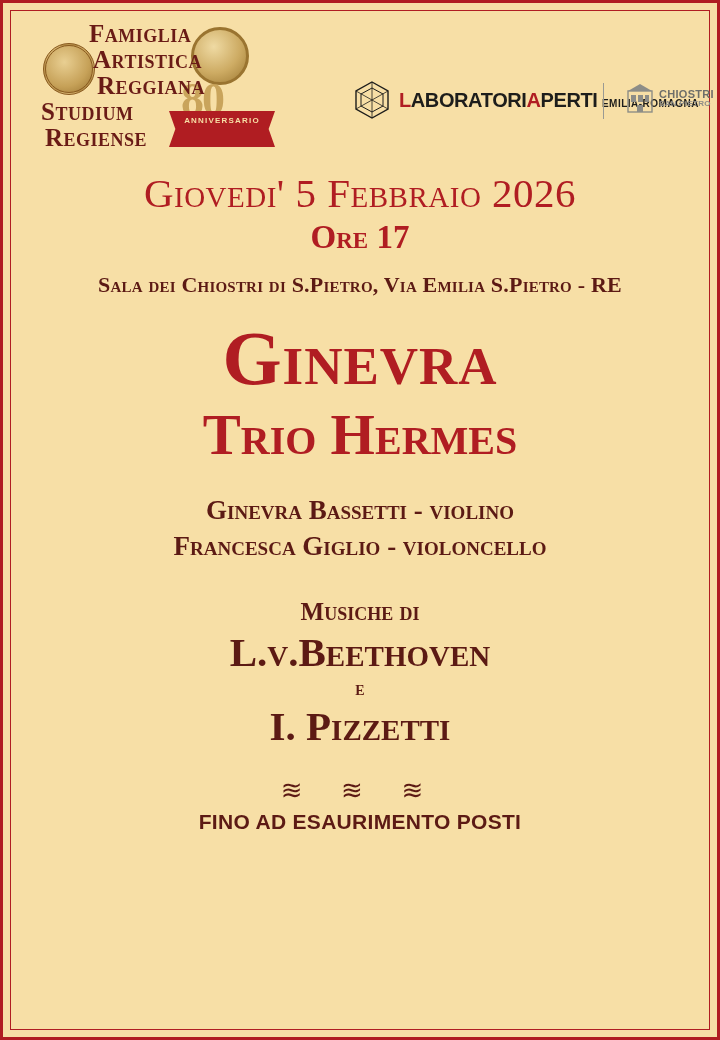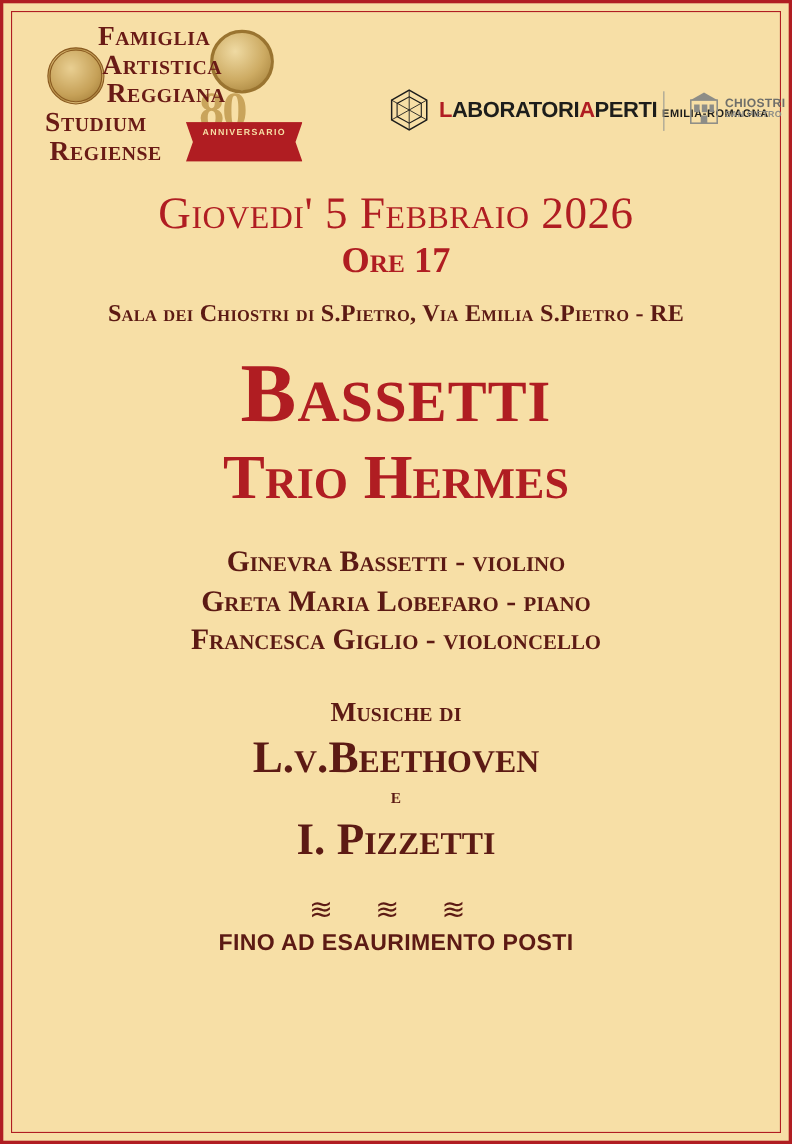--- a/index.html
+++ b/index.html
@@ -331,26 +331,25 @@
         <div class="ch-l2">SAN PIETRO</div>
       </span>
     </div>
   </div>
 
   <div class="content">
     <div class="date smallcaps">Giovedi' 5 Febbraio 2026</div>
     <div class="time smallcaps">Ore 17</div>
     <div class="venue smallcaps">Sala dei Chiostri di S.Pietro, Via Emilia S.Pietro - RE</div>
 
-    <div class="title smallcaps">Bassetti</div>
+    <div class="title smallcaps">Ginevra</div>
     <div class="ensemble smallcaps">Trio Hermes</div>
 
     <div class="performers">
       <div class="performer smallcaps">Ginevra Bassetti - violino</div>
-      <div class="performer smallcaps">Greta Maria Lobefaro - piano</div>
       <div class="performer smallcaps">Francesca Giglio - violoncello</div>
     </div>
 
     <div class="music-label smallcaps">Musiche di</div>
     <div class="composer smallcaps">L.v.Beethoven</div>
     <div class="conj smallcaps">e</div>
     <div class="composer smallcaps">I. Pizzetti</div>
 
     <div class="ornament">≋ ≋ ≋</div>
 

